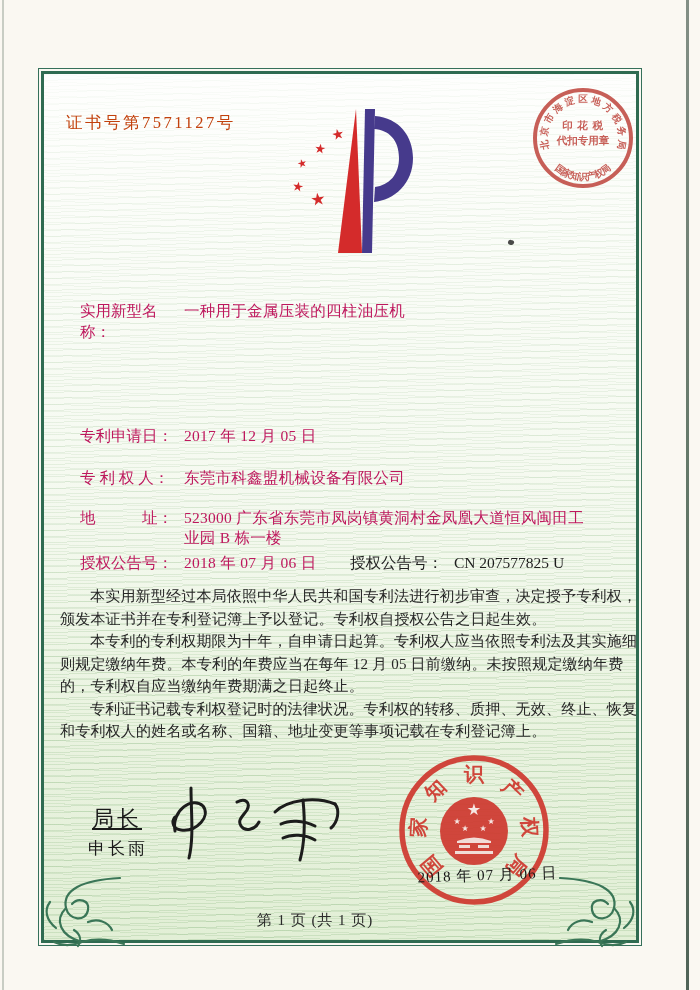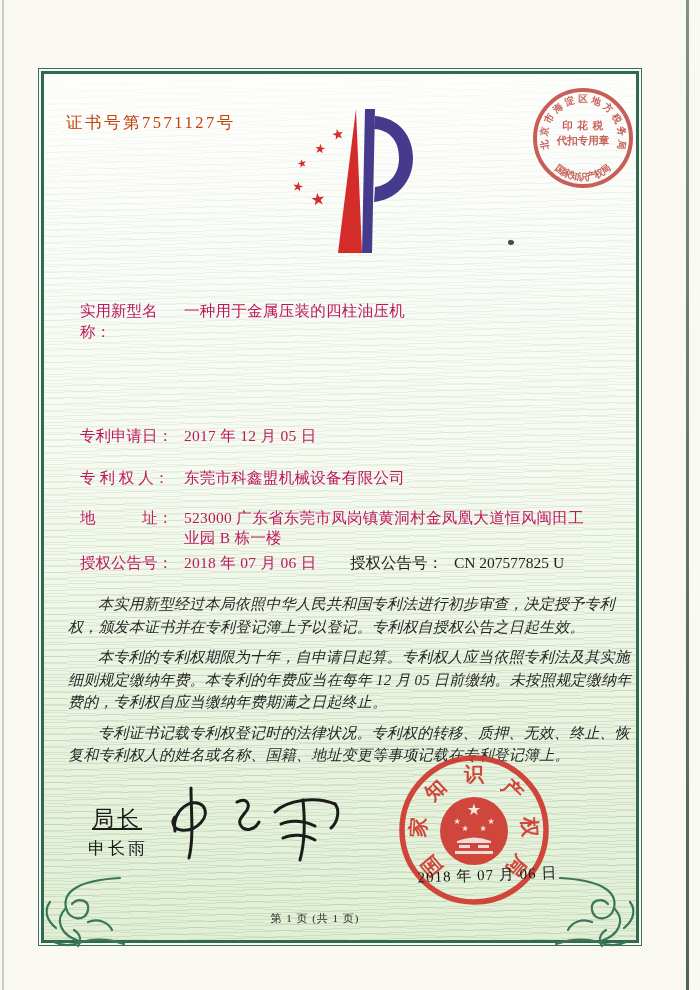--- a/index.html
+++ b/index.html
@@ -47,33 +47,33 @@
   .field .val{display:inline-block;vertical-align:top;letter-spacing:.3px;}
   .field .val.addr{width:405px;line-height:20px;}
   .row1{top:301px}.row2{top:343px}.row3{top:384px}.row4{top:426px}
   .row5{top:468px}.row6{top:508px}.row7{top:553px}
   .grant-no{position:absolute;left:350px;top:553px;font-size:15.5px;color:#1d1d1d;}
   .grant-no .lab{display:inline-block;width:100px;}
   .paras{
     position:absolute;left:60px;top:585px;width:588px;
     font-size:15px;line-height:22.5px;color:#262626;letter-spacing:.2px;
   }
-  .paras p{margin:8px;text-indent:2em;font-style:italic;}
+  .paras p{margin:0;text-indent:2em;}
   .director-title{position:absolute;left:92px;top:804px;font-size:22px;letter-spacing:3px;color:#1b1b1b;text-decoration:underline;}
   .director-name{position:absolute;left:88px;top:837px;font-size:17px;letter-spacing:3px;color:#1b1b1b;}
   .signature{position:absolute;left:145px;top:776px;}
   .seal{position:absolute;left:395px;top:751px;opacity:.93;}
   .seal-date{
     position:absolute;left:405px;top:866px;width:165px;text-align:center;
     font-size:15px;color:#161616;letter-spacing:1px;transform:rotate(-2deg);
   }
   .tax-stamp{position:absolute;left:528px;top:83px;opacity:.88;}
   .footer{
     position:absolute;left:0px;top:911px;width:630px;text-align:center;
-    font-size:11px;color:#2a2a2a;letter-spacing:1px;
+    font-size:15px;color:#2a2a2a;letter-spacing:1px;
   }
 </style>
 </head>
 <body>
 
 <div class="scan">
 
   <div class="left-crease"></div>
   <div class="page-edge"></div>
 

